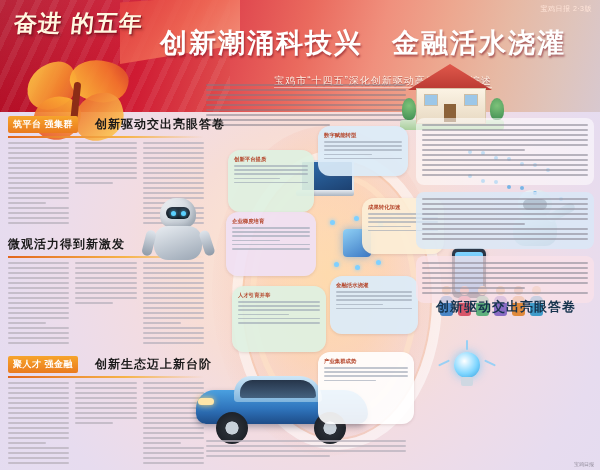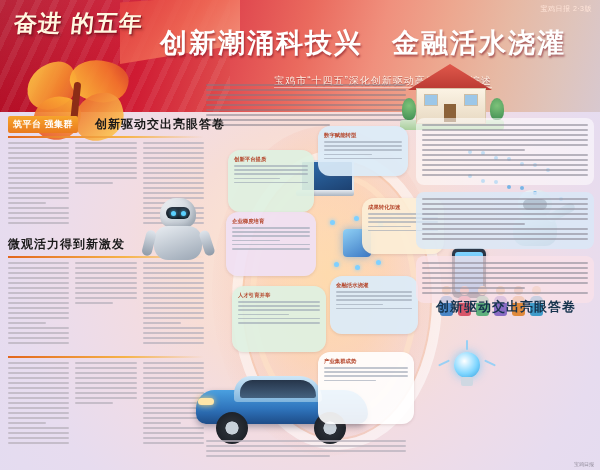--- a/index.html
+++ b/index.html
@@ -333,20 +333,24 @@
             <div class="tl"></div>
             <div class="tl s"></div>
             <div class="tl"></div>
             <div class="tl"></div>
             <div class="tl"></div>
             <div class="tl"></div>
           </div>
         </div>
       </div>
       <div class="sec">
+        <div class="sec-head">
+          <span class="tagbox">聚人才 强金融</span>
+          <span class="sec-title">创新生态迈上新台阶</span>
+        </div>
         <div class="rule"></div>
         <div class="sec-body cols">
           <div class="blk">
             <div class="tl"></div>
             <div class="tl"></div>
             <div class="tl"></div>
             <div class="tl"></div>
             <div class="tl"></div>
             <div class="tl"></div>
             <div class="tl"></div>

